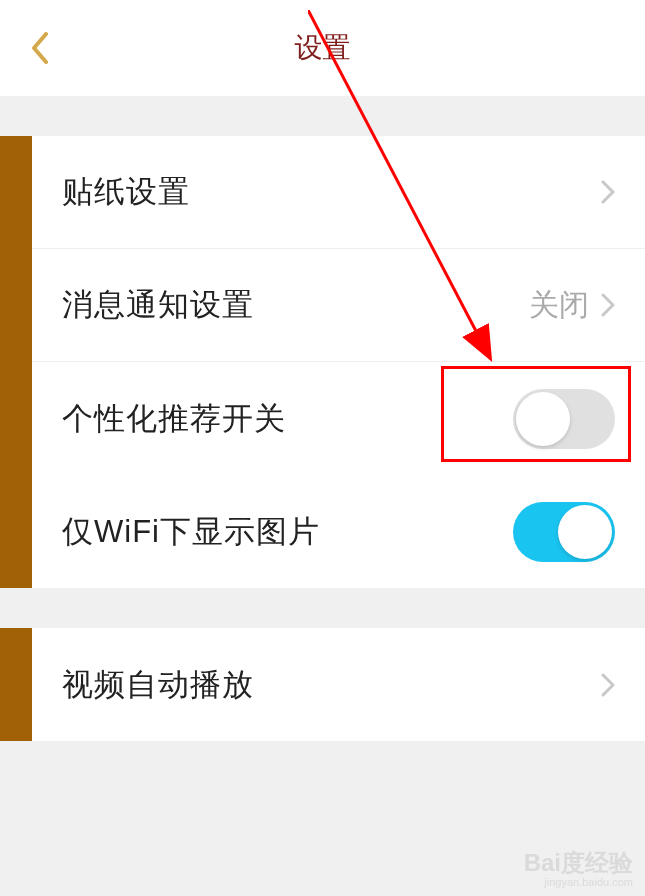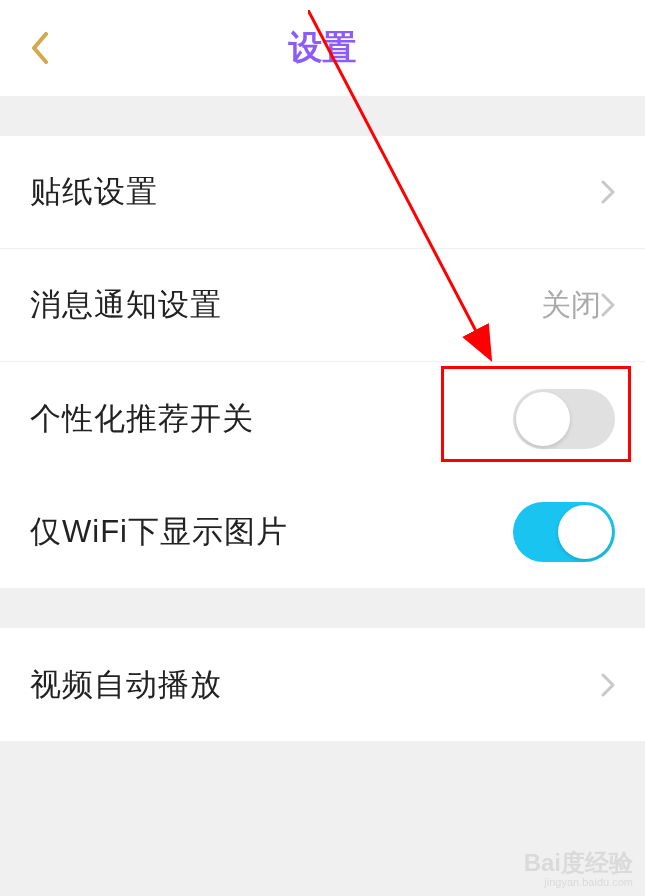--- a/index.html
+++ b/index.html
@@ -33,26 +33,27 @@
       display: flex;
       align-items: center;
       justify-content: center;
       cursor: pointer;
     }
     .back-chevron {
       width: 18px;
       height: 32px;
     }
     .title {
-      font-size: 34px;
-      font-weight: 700;
-      color: #8b5cf6;
+      font-size: 28px;
+      font-weight: 400;
+      color: #7f1d1d;
     }
     .section {
       background: #a16207;
+      padding-left: 32px;
     }
     .gap {
       height: 40px;
     }
     .row {
       height: 113px;
       display: flex;
       align-items: center;
       justify-content: space-between;
       padding: 0 30px;
@@ -64,21 +65,21 @@
       border-bottom: none;
     }
     .row-label {
       font-size: 31px;
       color: #222;
       letter-spacing: 1px;
     }
     .row-right {
       display: flex;
       align-items: center;
-      gap: 0;
+      gap: 12px;
     }
     .row-value {
       font-size: 30px;
       color: #aaa;
     }
     .chevron {
       width: 14px;
       height: 24px;
     }
     .toggle {

